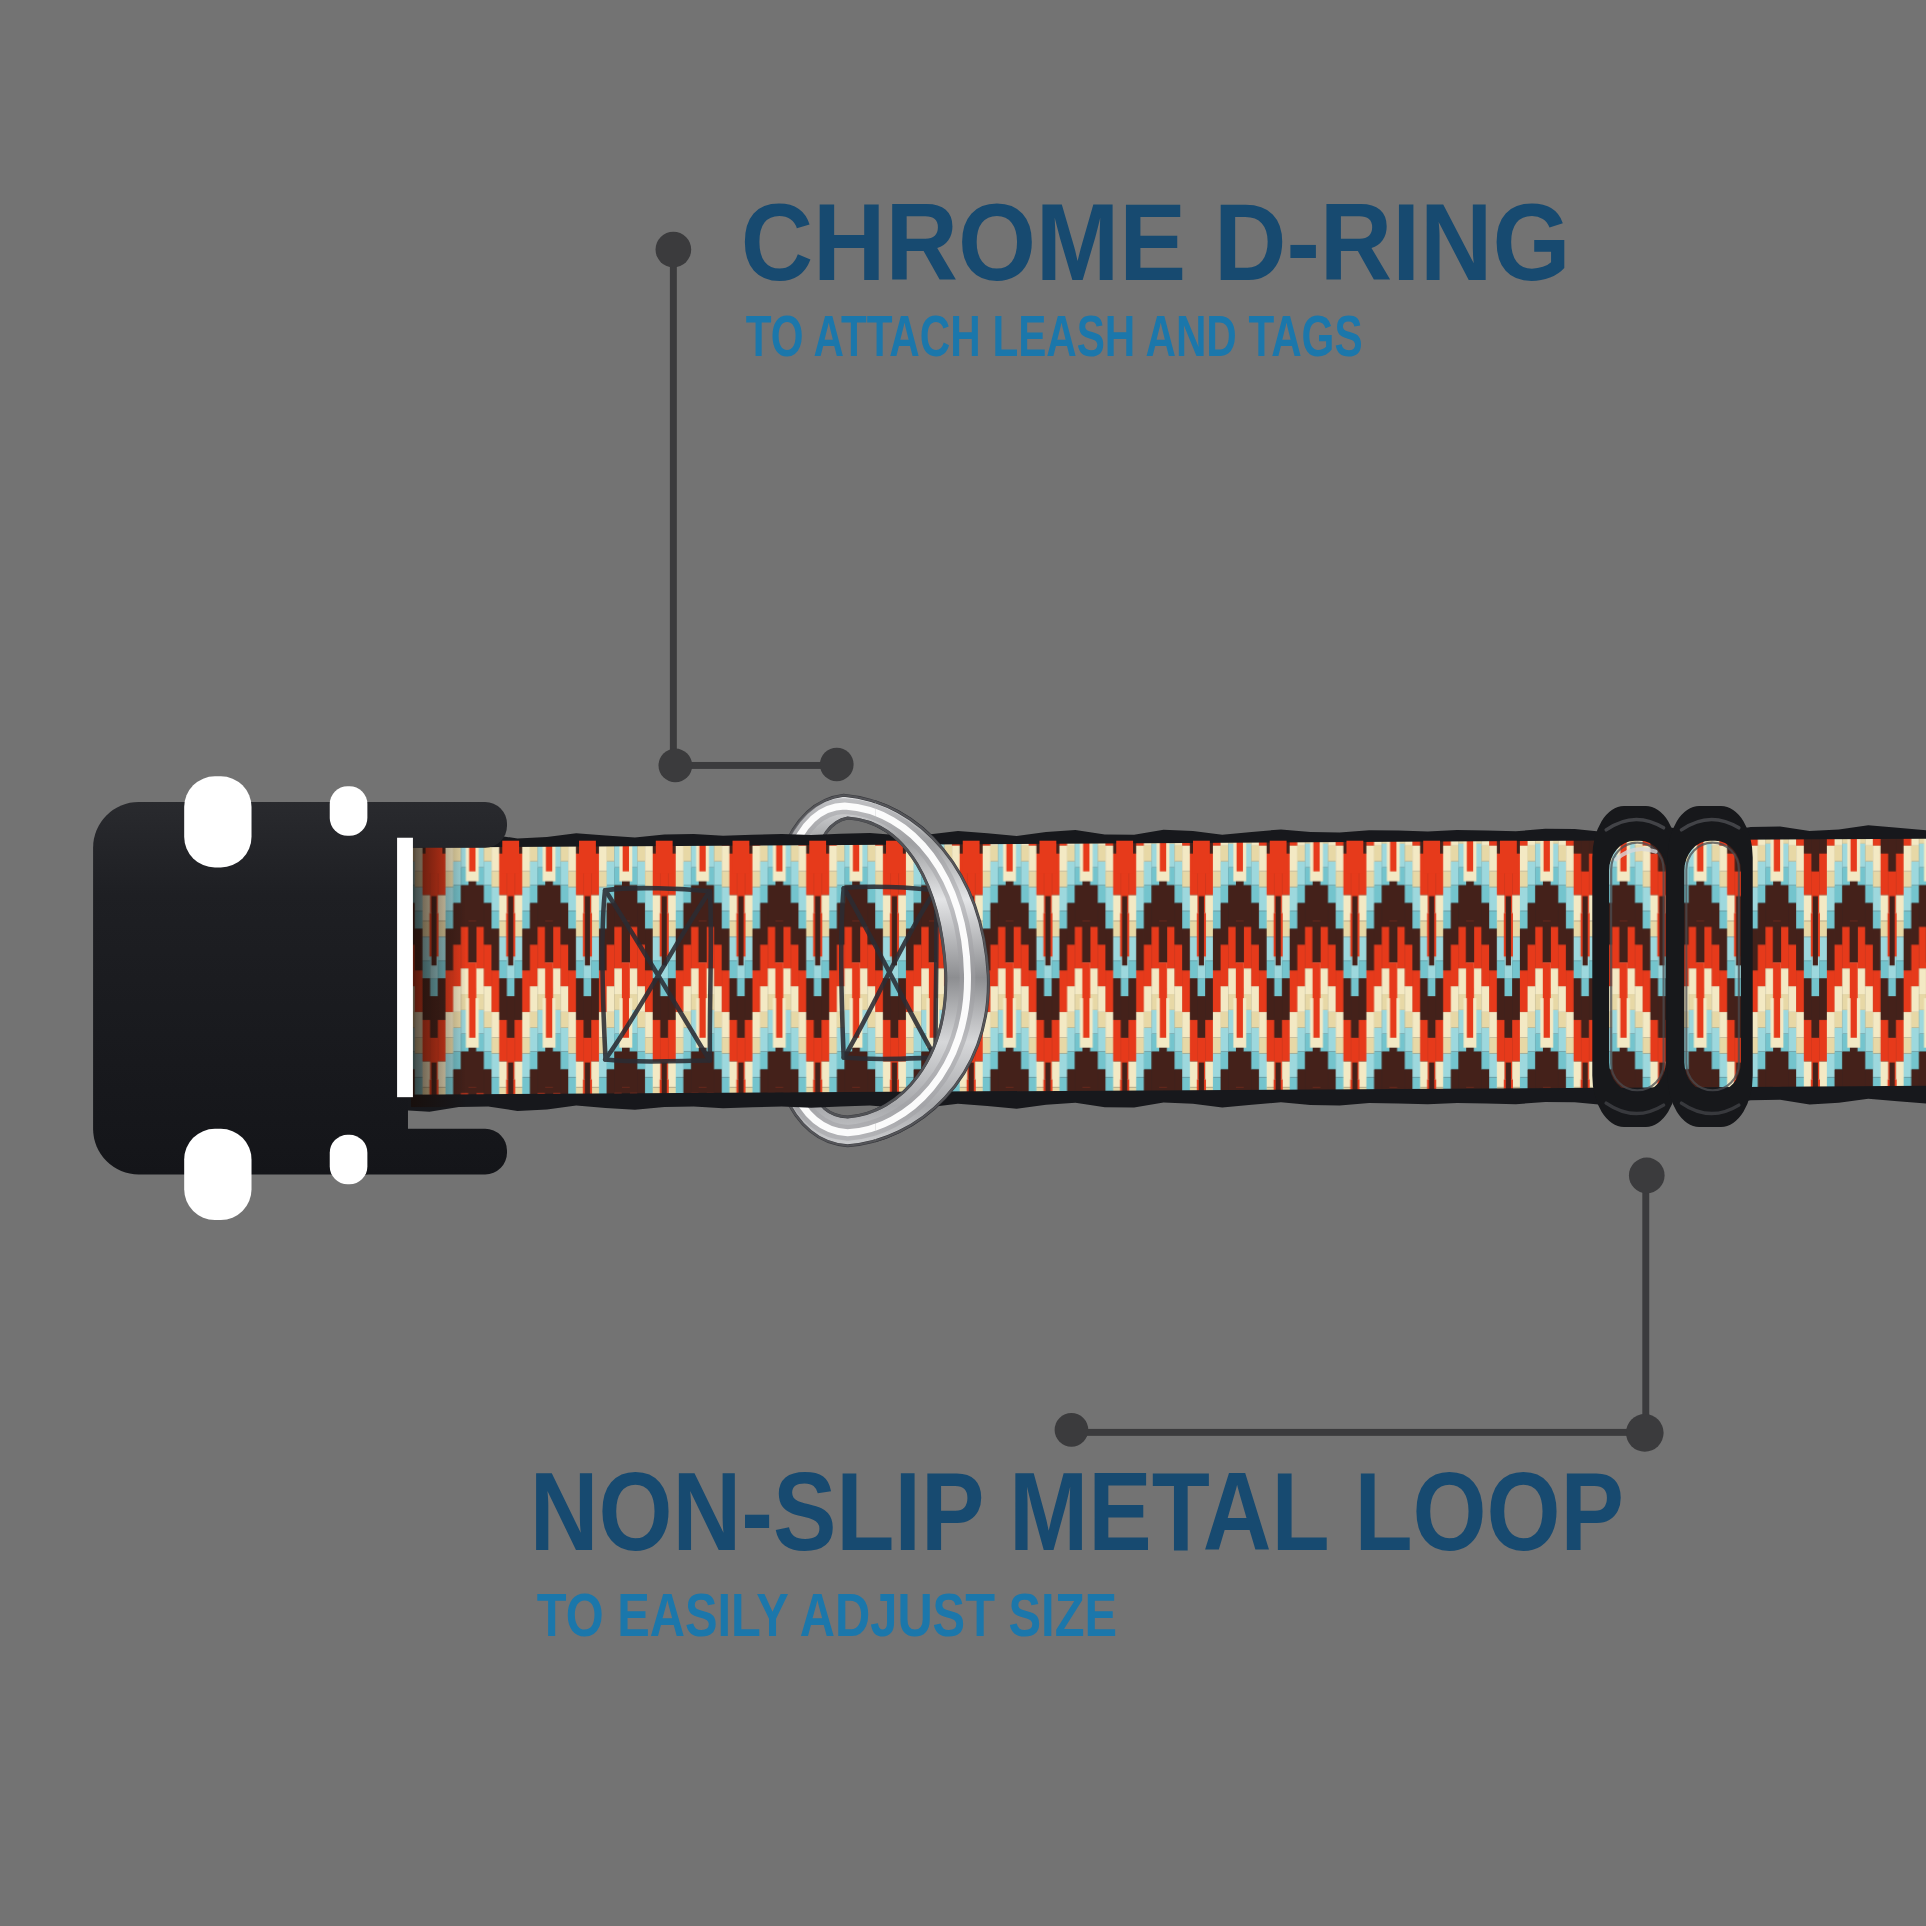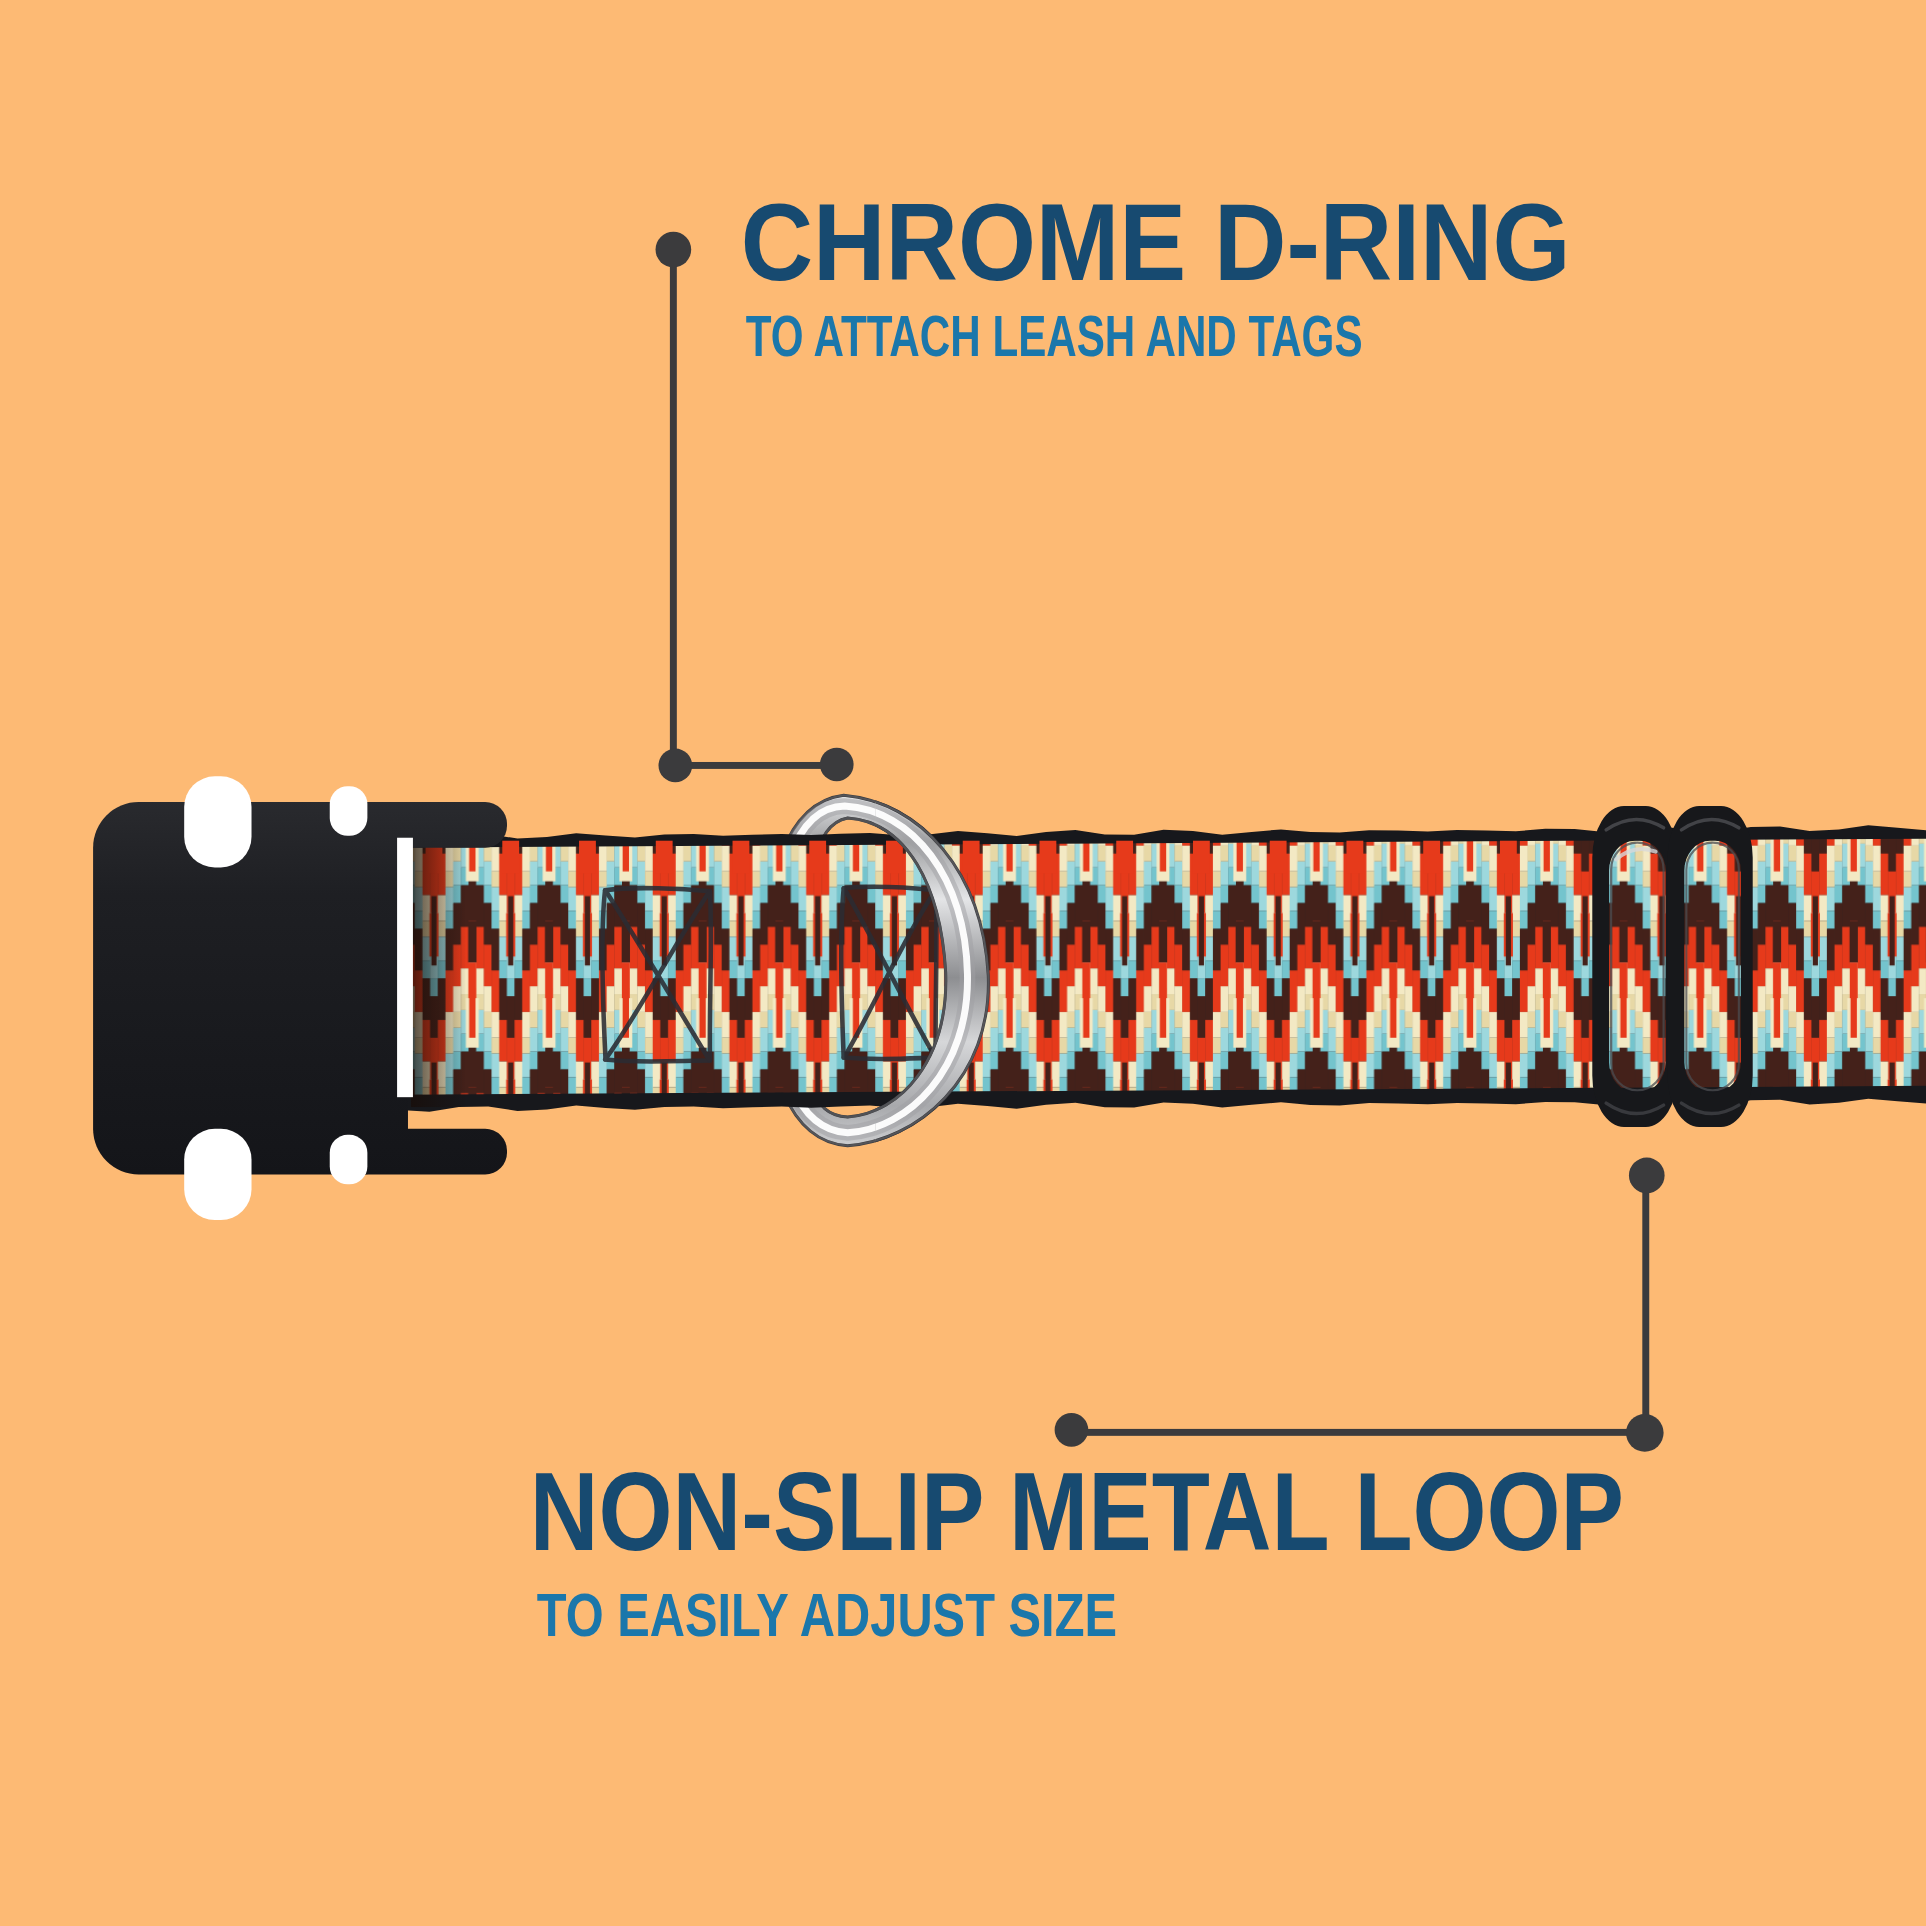--- a/index.html
+++ b/index.html
@@ -1,15 +1,15 @@
 <!DOCTYPE html>
 <html><head><meta charset="utf-8">
 <style>
 html,body{margin:0;padding:0;background:#fff;}
-#page{position:relative;width:1927px;height:1927px;background:#fdba74;overflow:hidden;font-family:"Liberation Sans",sans-serif;}
+#page{position:relative;width:1927px;height:1927px;background:#737373;overflow:hidden;font-family:"Liberation Sans",sans-serif;}
 svg{position:absolute;left:0;top:0;}
 </style></head>
 <body>
 <div id="page">
 <svg width="1927" height="1927" viewBox="0 0 1946 1946">
 <defs>
 <pattern id="weave" patternUnits="userSpaceOnUse" x="8.125" y="840" width="77.5" height="168.0">
 <rect x="0.00" y="-10.00" width="8.10" height="16.00" fill="#e7d8a6"></rect>
 <rect x="0.00" y="6.00" width="8.10" height="24.00" fill="#9dd8dd"></rect>
 <rect x="0.00" y="30.00" width="8.10" height="18.00" fill="#74c4cd"></rect>

